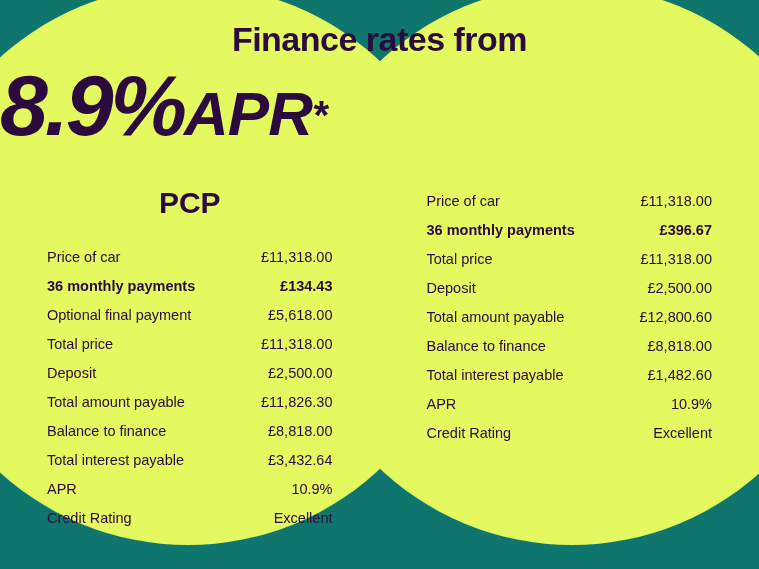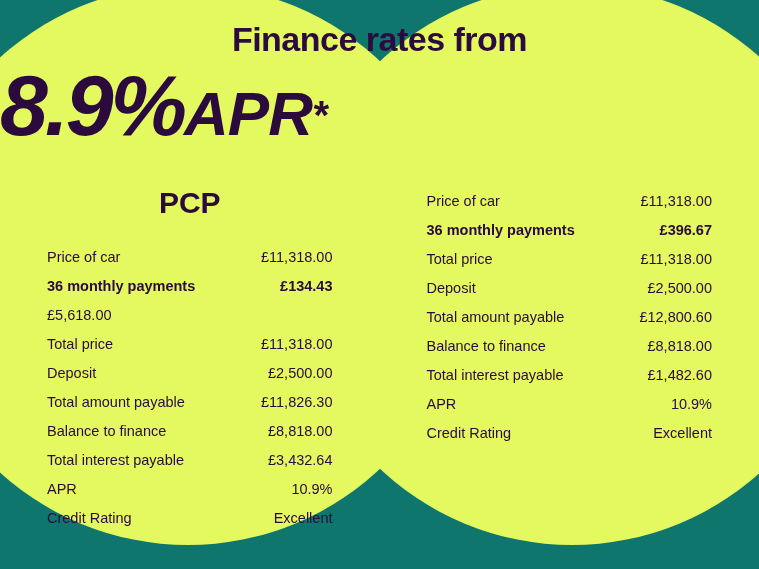--- a/index.html
+++ b/index.html
@@ -115,20 +115,21 @@
         <div class="col-title">PCP</div>
         <div class="row">
           <span class="label">Price of car</span>
           <span class="value">£11,318.00</span>
         </div>
         <div class="row highlight">
           <span class="label">36 monthly payments</span>
           <span class="value">£134.43</span>
         </div>
         <div class="row">
+          <span class="label">Optional final payment</span>
           <span class="value">£5,618.00</span>
         </div>
         <div class="row">
           <span class="label">Total price</span>
           <span class="value">£11,318.00</span>
         </div>
         <div class="row">
           <span class="label">Deposit</span>
           <span class="value">£2,500.00</span>
         </div>

